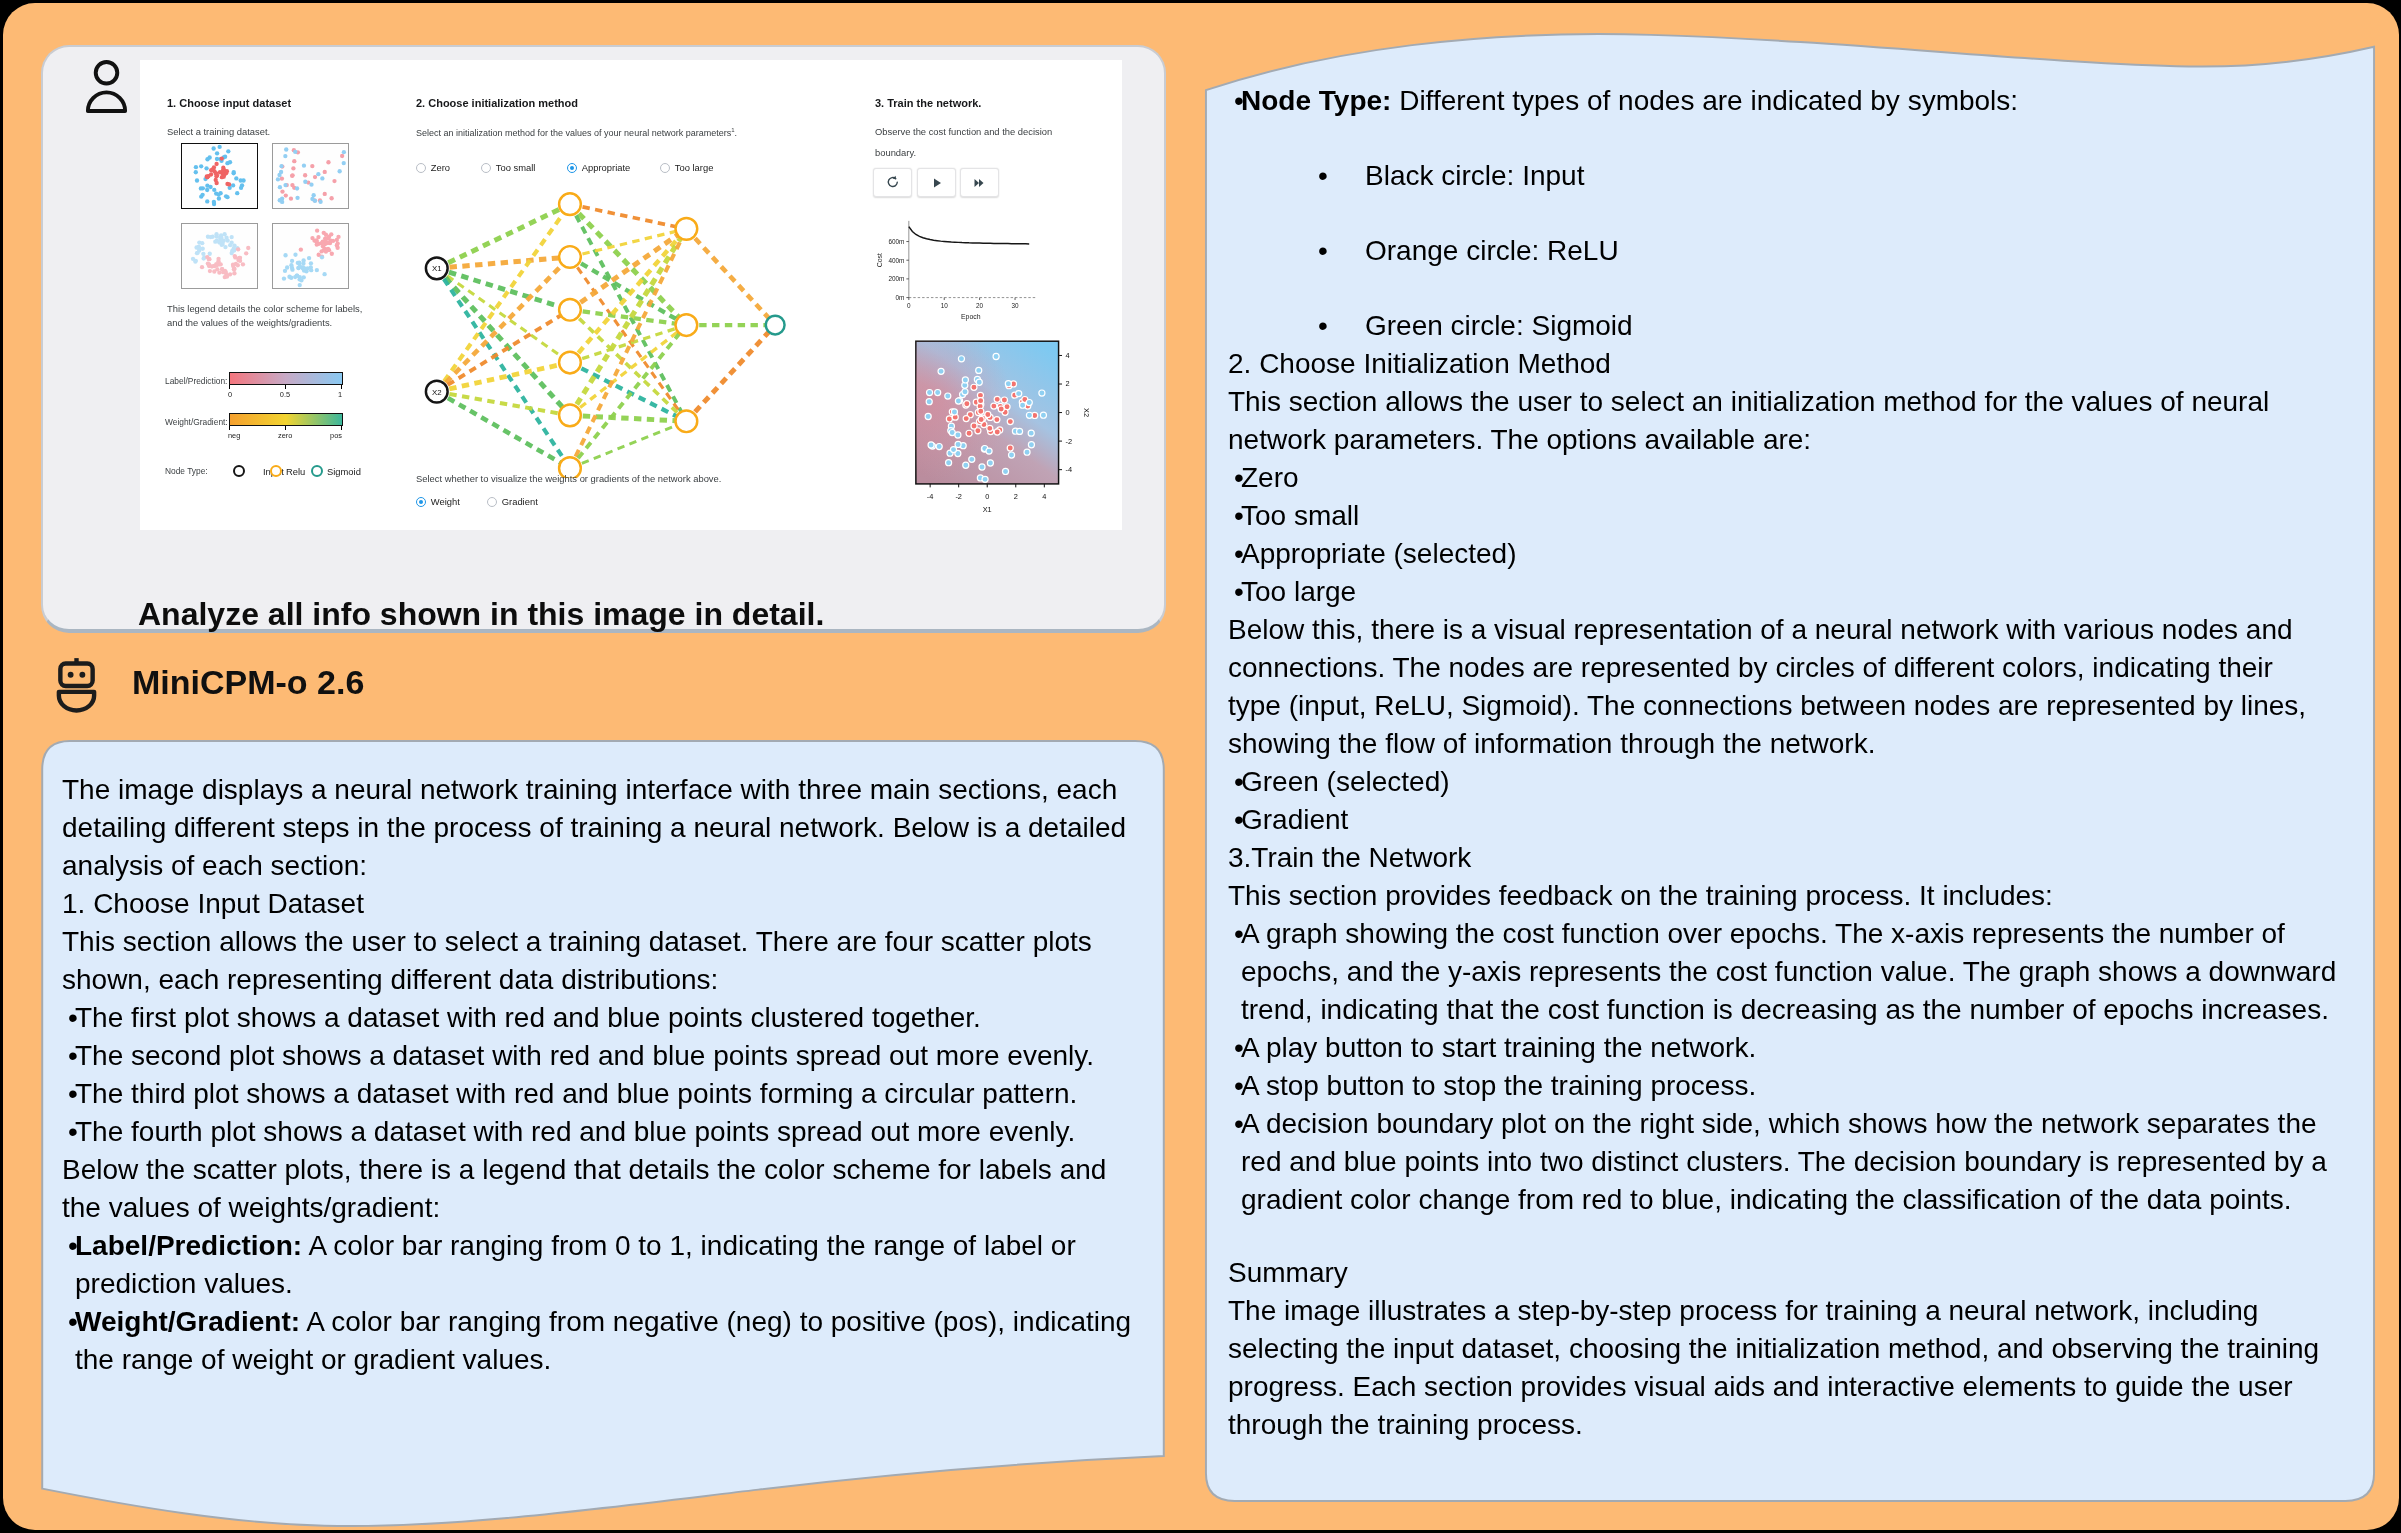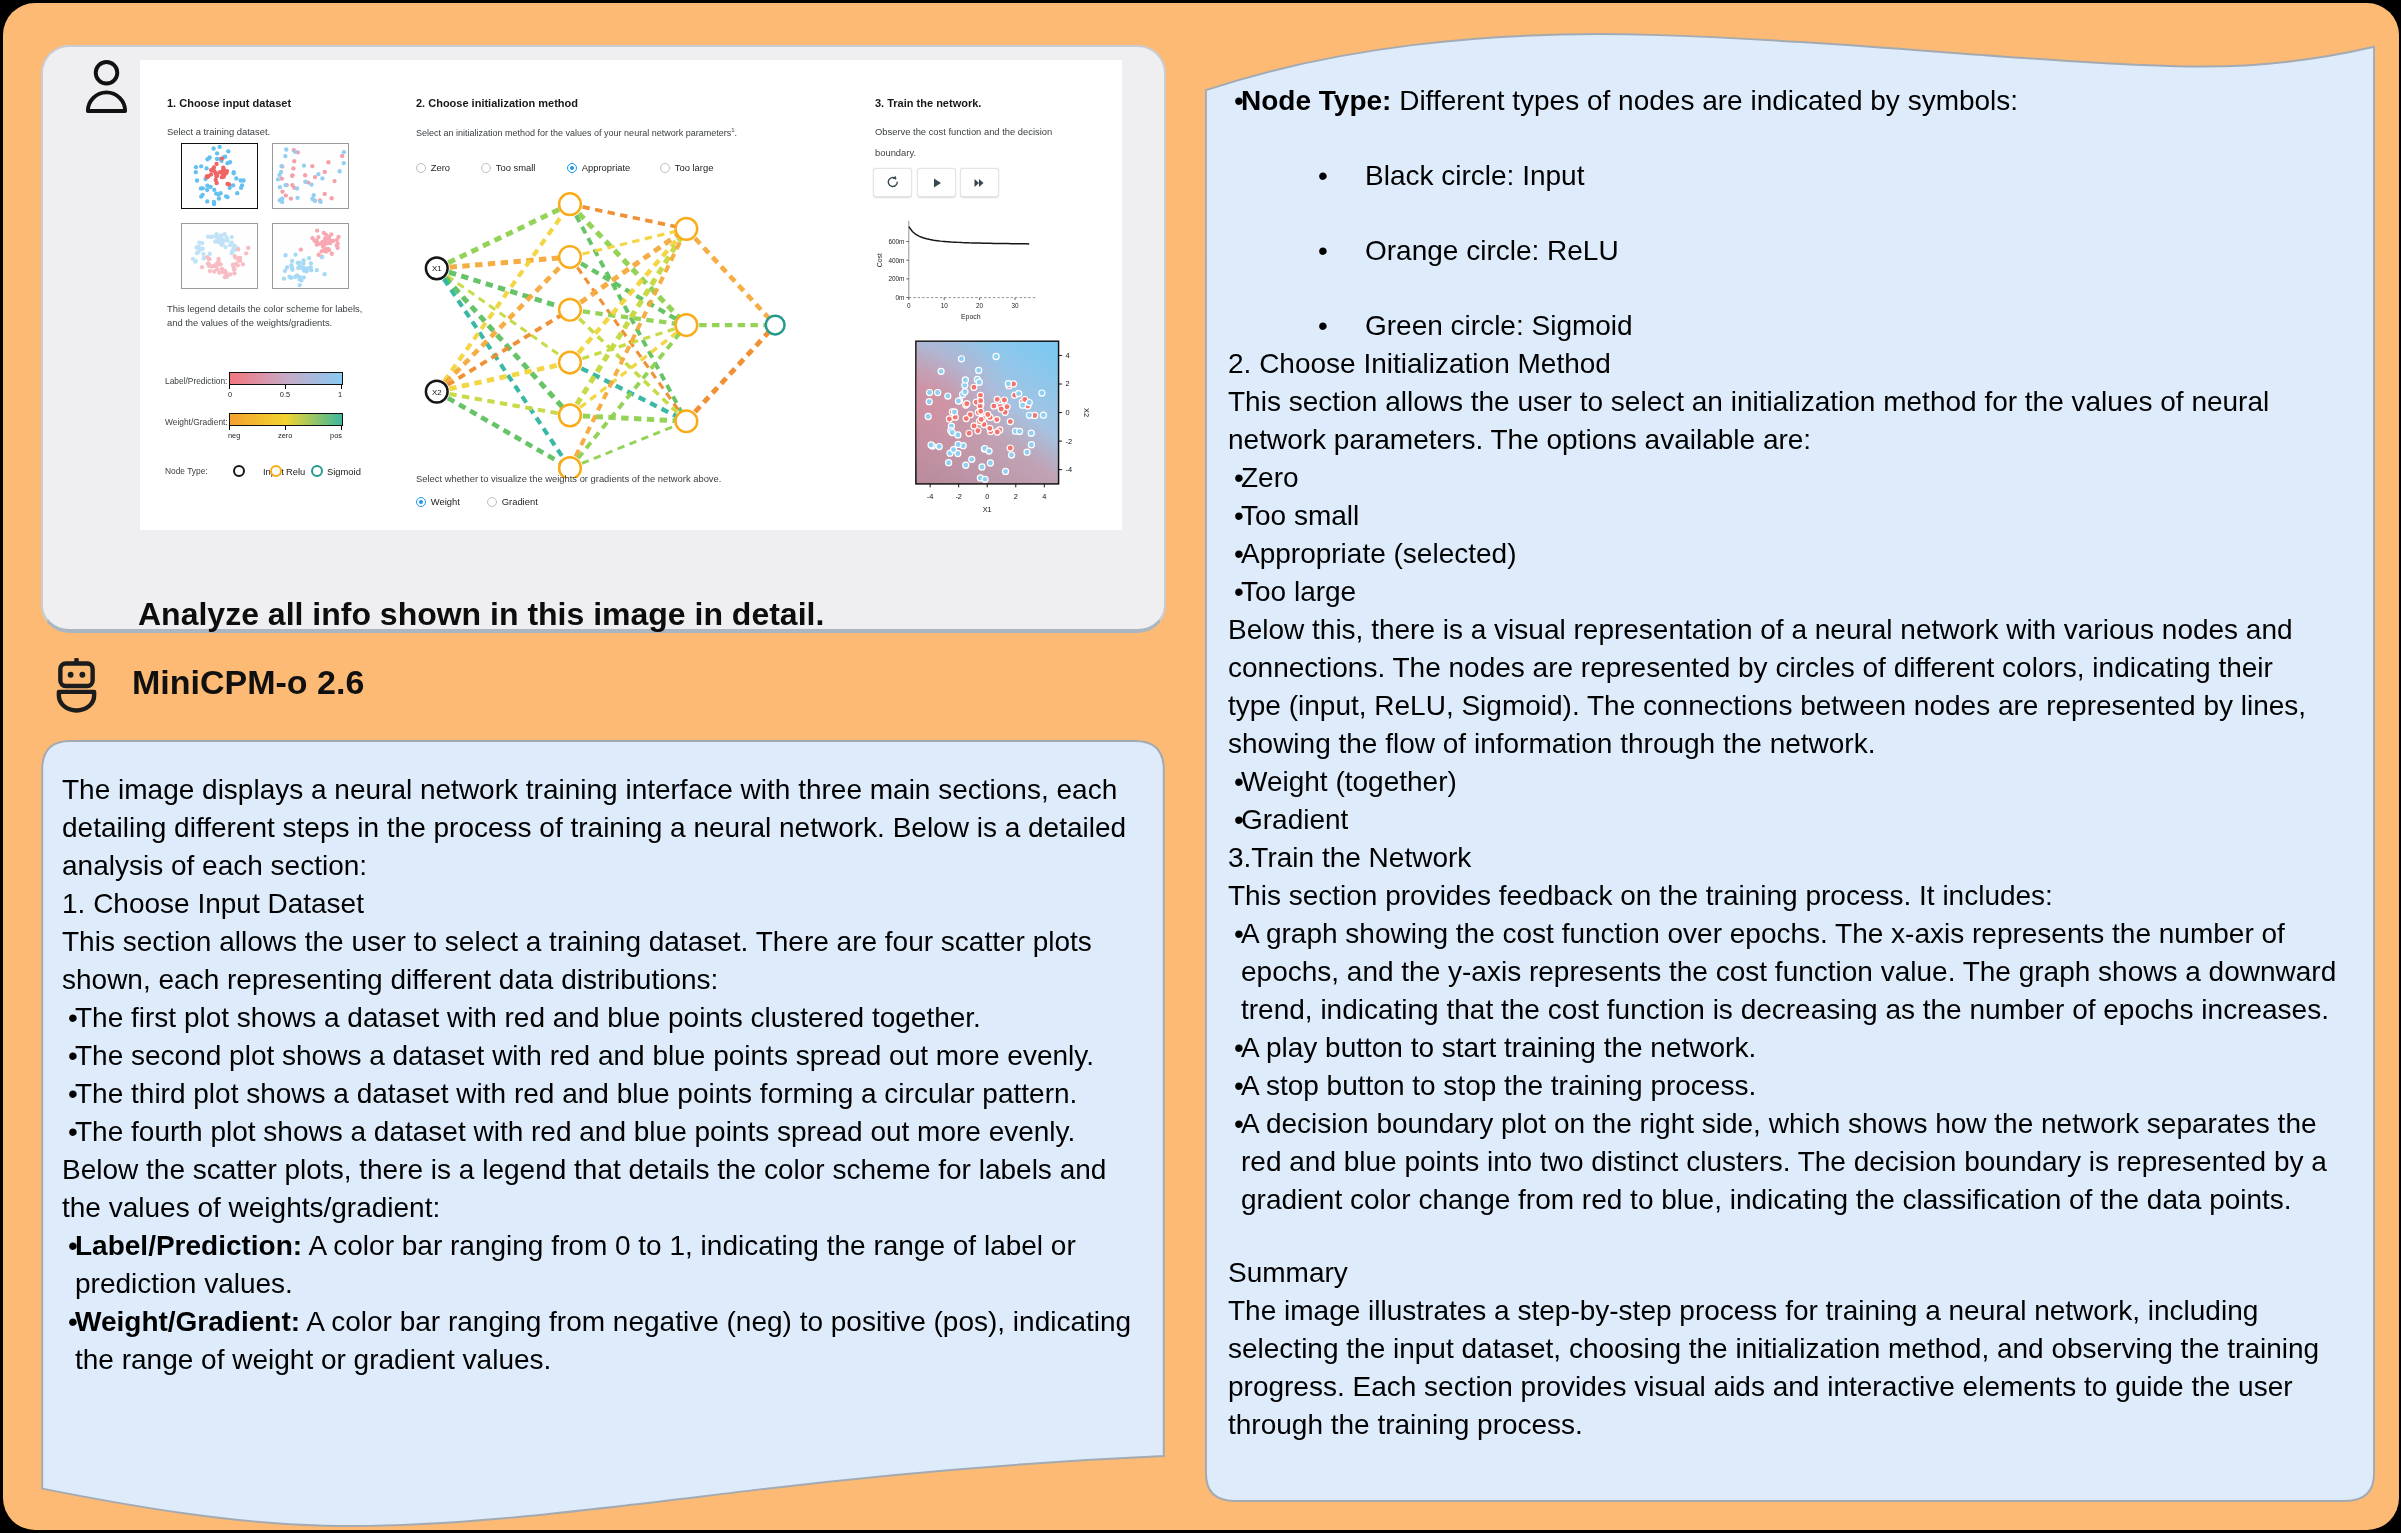--- a/index.html
+++ b/index.html
@@ -722,21 +722,21 @@
       <div class="ln b2">Black circle: Input</div>
       <div class="ln b2">Orange circle: ReLU</div>
       <div class="ln b2">Green circle: Sigmoid</div>
       <div class="ln p">2. Choose Initialization Method</div>
       <div class="ln p">This section allows the user to select an initialization method for the values of neural network parameters. The options available are:</div>
       <div class="ln b1">Zero</div>
       <div class="ln b1">Too small</div>
       <div class="ln b1">Appropriate (selected)</div>
       <div class="ln b1">Too large</div>
       <div class="ln p">Below this, there is a visual representation of a neural network with various nodes and connections. The nodes are represented by circles of different colors, indicating their type (input, ReLU, Sigmoid). The connections between nodes are represented by lines, showing the flow of information through the network.</div>
-      <div class="ln b1">Weight (together)</div>
+      <div class="ln b1">Green (selected)</div>
       <div class="ln b1">Gradient</div>
       <div class="ln p">3.Train the Network</div>
       <div class="ln p">This section provides feedback on the training process. It includes:</div>
       <div class="ln b1">A graph showing the cost function over epochs. The x-axis represents the number of epochs, and the y-axis represents the cost function value. The graph shows a downward trend, indicating that the cost function is decreasing as the number of epochs increases.</div>
       <div class="ln b1">A play button to start training the network.</div>
       <div class="ln b1">A stop button to stop the training process.</div>
       <div class="ln b1">A decision boundary plot on the right side, which shows how the network separates the red and blue points into two distinct clusters. The decision boundary is represented by a gradient color change from red to blue, indicating the classification of the data points.</div>
       <div class="ln gap"></div>
       <div class="ln h">Summary</div>
       <div class="ln p">The image illustrates a step-by-step process for training a neural network, including selecting the input dataset, choosing the initialization method, and observing the training progress. Each section provides visual aids and interactive elements to guide the user through the training process.</div>

